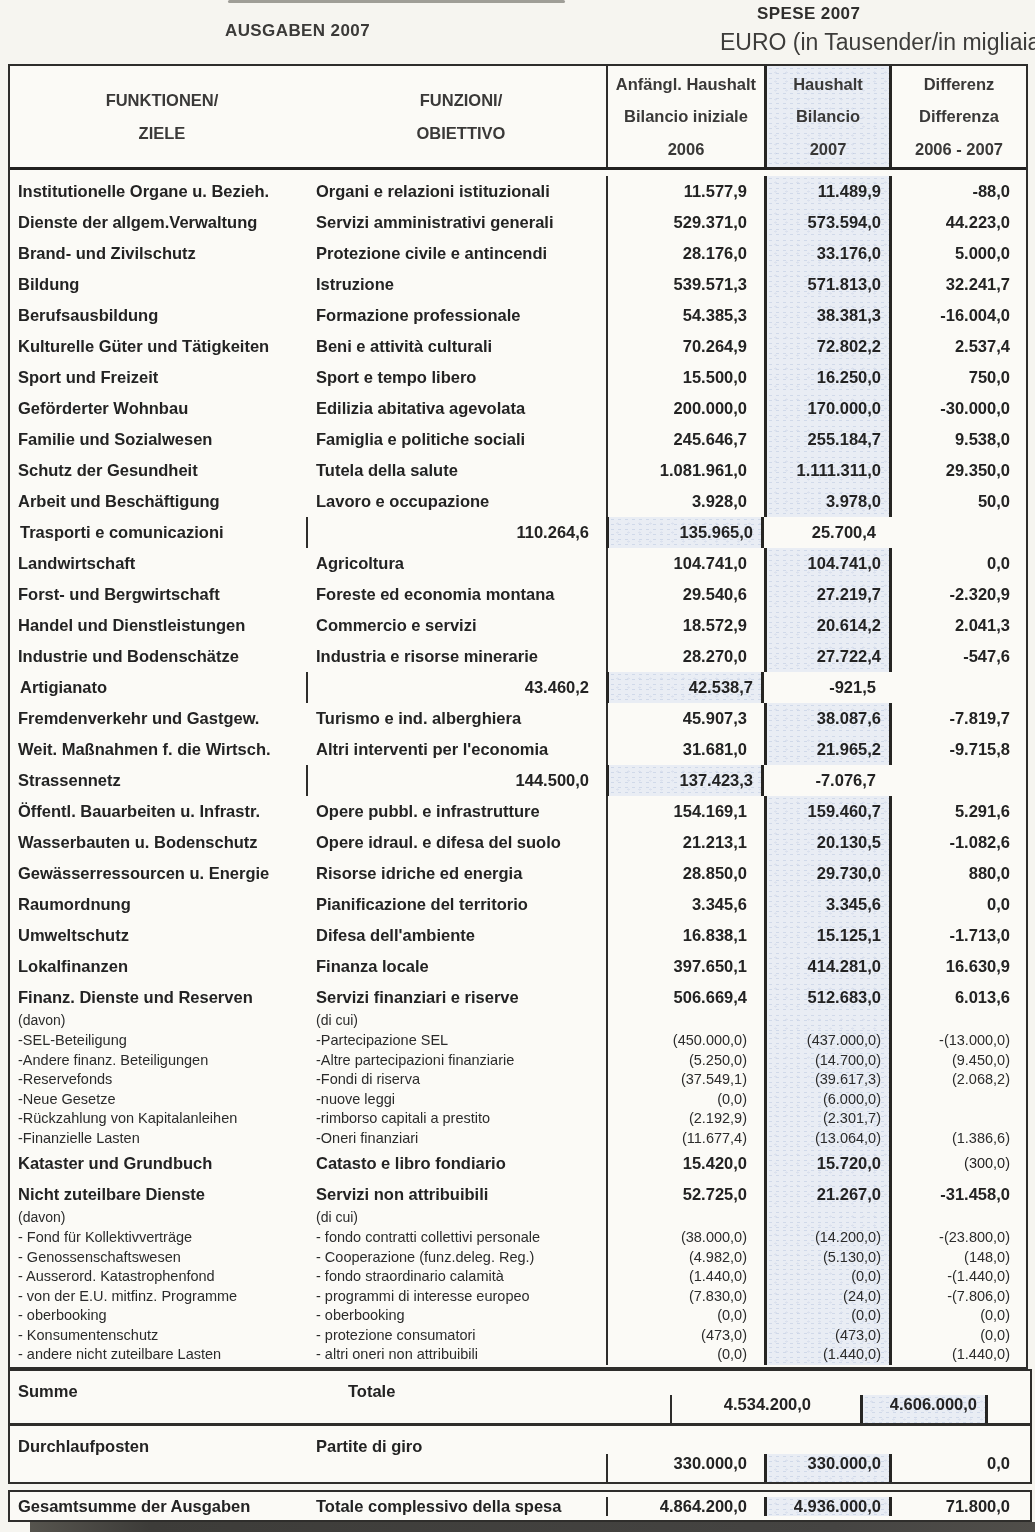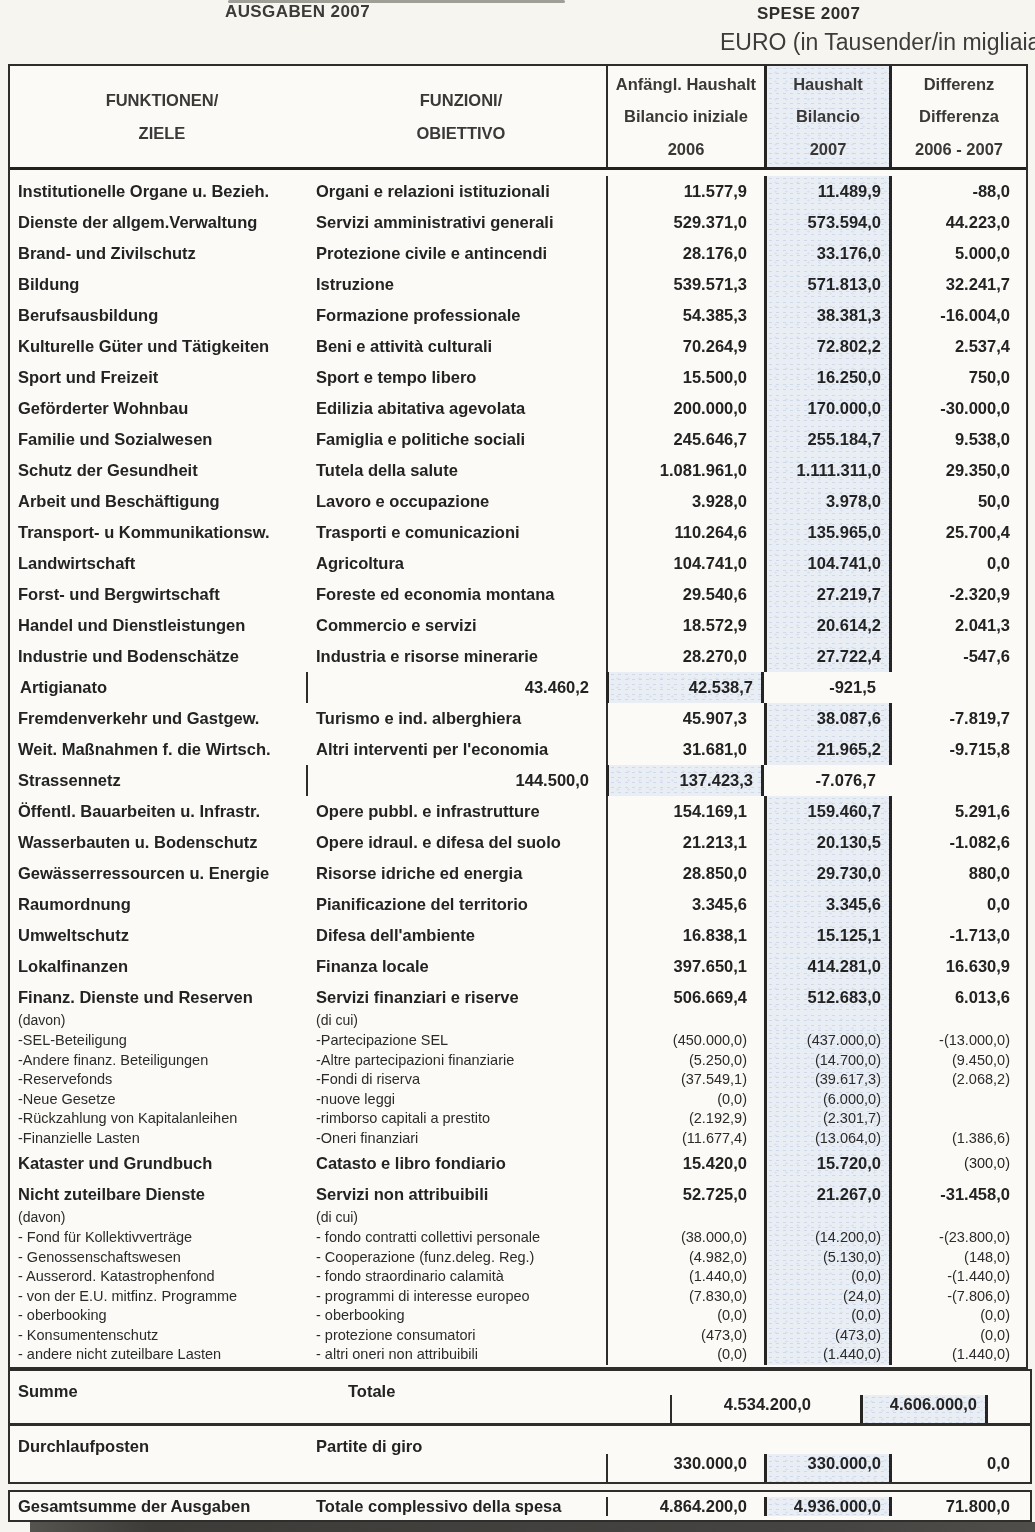--- a/index.html
+++ b/index.html
@@ -10,21 +10,21 @@
     --shade:#e9edf4;
   }
   html,body{margin:0;padding:0;}
   body{
     width:1035px;height:1532px;position:relative;overflow:hidden;
     background:var(--paper);
     font-family:"Liberation Sans","DejaVu Sans",sans-serif;
     color:var(--txt);
   }
   .title{position:absolute;font-weight:bold;font-size:17px;color:#3b3a38;letter-spacing:.4px;}
-  .title-left{left:225px;top:2px;}
+  .title-left{left:225px;top:21px;}
   .title-right{left:757px;top:4px;color:#2f2e2c;}
   .unit-note{position:absolute;left:700px;top:29px;width:368px;text-align:center;font-size:23px;color:#3d3c3a;}
   .scan-smudge{position:absolute;left:228px;top:0;width:337px;height:3px;background:#57554f;opacity:.55;border-radius:2px;}
 
   .tbl{
     position:absolute;left:8px;top:64px;width:1020px;box-sizing:border-box;
     border:2px solid var(--bd);background:var(--tablebg);
   }
   .grid5{display:grid;grid-template-columns:296px 300px 158px 128px 134px;}
   .cell{box-sizing:border-box;overflow:hidden;white-space:nowrap;}
@@ -176,21 +176,20 @@
         <div class="cell c5 num">29.350,0</div>
       </div>
       <div class="row grid5 main">
         <div class="cell c1">Arbeit und Beschäftigung</div>
         <div class="cell c2">Lavoro e occupazione</div>
         <div class="cell c3 num">3.928,0</div>
         <div class="cell c4 num">3.978,0</div>
         <div class="cell c5 num">50,0</div>
       </div>
       <div class="row grid5 main">
-        <div class="cell c1">Transport- u Kommunikationsw.</div>
         <div class="cell c2">Trasporti e comunicazioni</div>
         <div class="cell c3 num">110.264,6</div>
         <div class="cell c4 num">135.965,0</div>
         <div class="cell c5 num">25.700,4</div>
       </div>
       <div class="row grid5 main">
         <div class="cell c1">Landwirtschaft</div>
         <div class="cell c2">Agricoltura</div>
         <div class="cell c3 num">104.741,0</div>
         <div class="cell c4 num">104.741,0</div>

